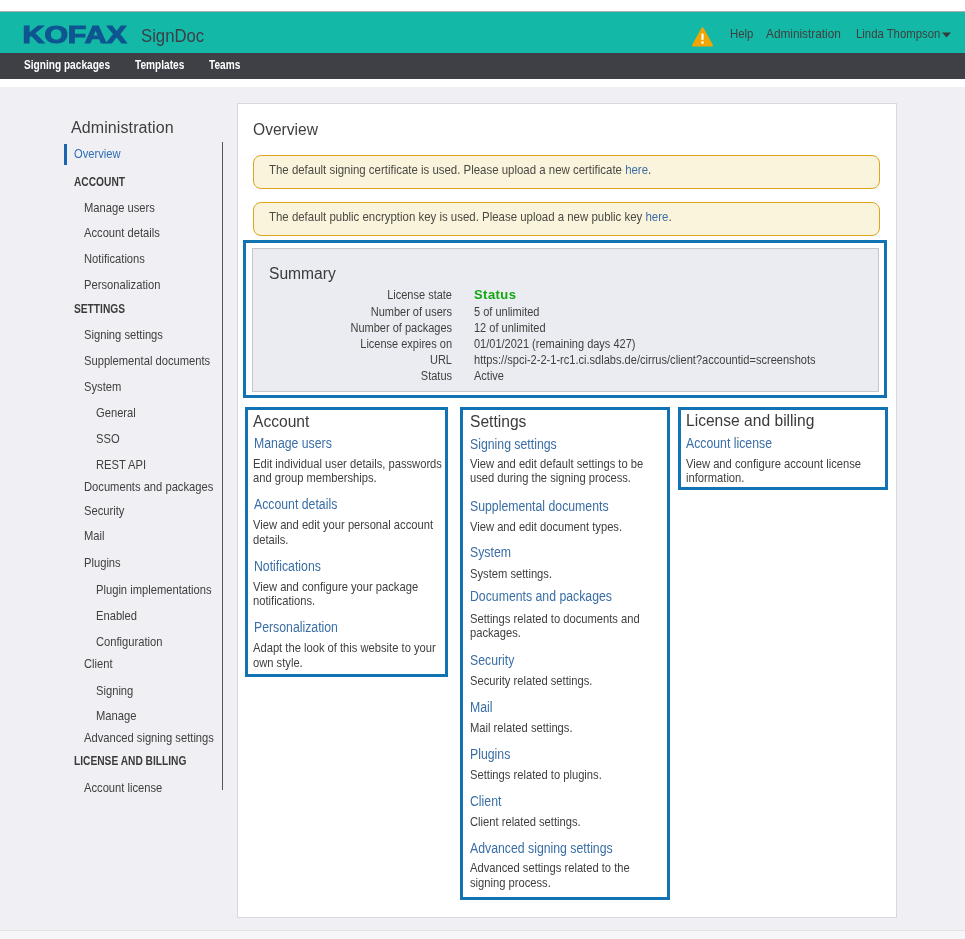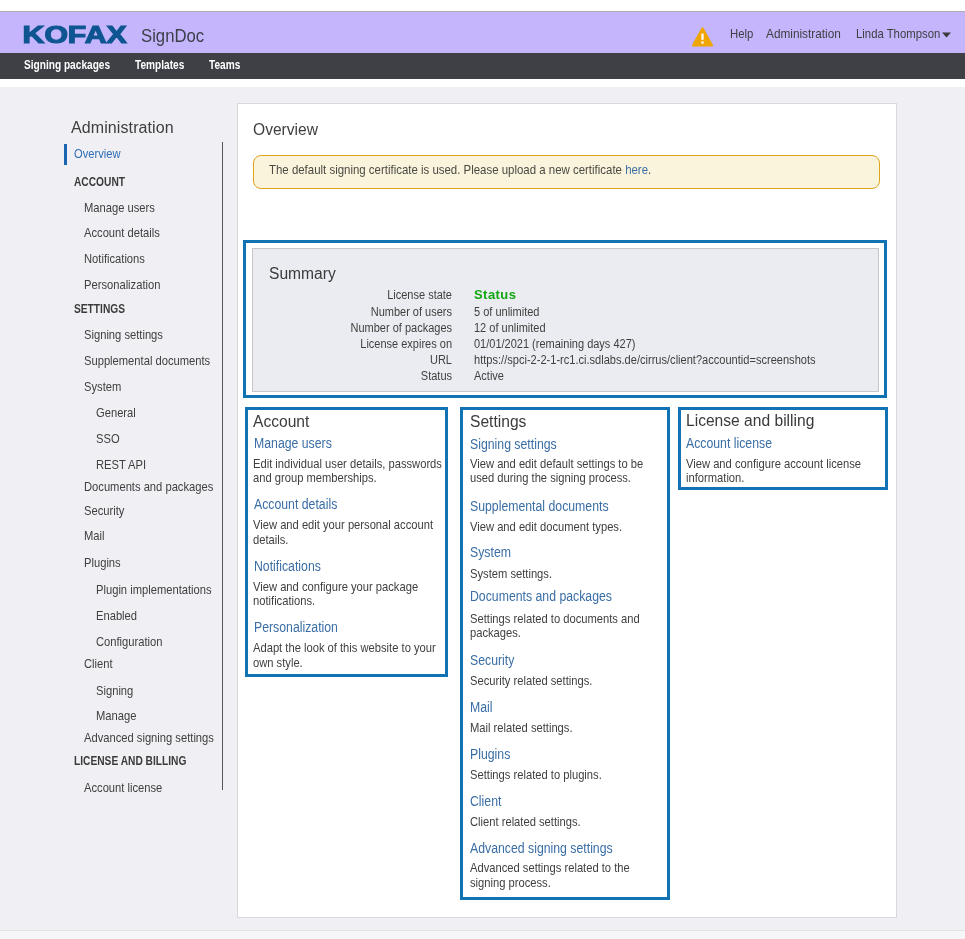--- a/index.html
+++ b/index.html
@@ -2,21 +2,21 @@
 <html><head>
 <meta charset="utf-8">
 <style>
 * { margin:0; padding:0; box-sizing:border-box; }
 html,body { width:965px; height:939px; background:#fff; font-family:"Liberation Sans",sans-serif; overflow:hidden; }
 #page { position:relative; width:965px; height:939px; }
 .abs { position:absolute; white-space:nowrap; }
 
 
 #topline { position:absolute; left:0; top:11px; width:965px; height:1px; background:#aeaeb2; }
-#hdr { position:absolute; left:0; top:12px; width:965px; height:45px; background:#c4b5fd; }
+#hdr { position:absolute; left:0; top:12px; width:965px; height:45px; background:#14b8a6; }
 #yellowbar { position:absolute; left:0; top:56.8px; width:965px; height:2.9px; background:#fec60a; }
 #navyline { position:absolute; left:0; top:60px; width:965px; height:1px; background:#272c4a; }
 #navbar { position:absolute; left:0; top:53px; width:965px; height:26px; background:#3f4046;text-decoration:underline; }
 .navitem { position:absolute; top:4.8px; color:#fff; font-size:12.5px; font-weight:700; line-height:14px; transform:scaleX(0.81); transform-origin:0 0; white-space:nowrap; }
 
 #contentbg { position:absolute; left:0; top:87px; width:965px; height:843px; background:#f0f0f4; }
 #footstrip { position:absolute; left:0; top:930px; width:965px; height:9px; background:#f6f6f8; border-top:1px solid #e2e2e6; }
 
 
 .sb { position:absolute; white-space:nowrap; font-size:13px; line-height:14.7px; color:#404040; transform:scaleX(0.86); transform-origin:0 0; }
@@ -104,20 +104,21 @@
   <div class="sb" style="left:96px; top:683.5px;">Signing</div>
   <div class="sb" style="left:96px; top:709px;">Manage</div>
   <div class="sb" style="left:84px; top:731px;">Advanced signing settings</div>
   <div class="sb cat" style="left:74px; top:754px;">LICENSE AND BILLING</div>
   <div class="sb" style="left:84px; top:780.5px;">Account license</div>
 
   <div id="panel"></div>
   <div id="ovhead">Overview</div>
 
   <div class="alert" style="top:155px;"><span class="in">The default signing certificate is used. Please upload a new certificate <a>here</a>.</span></div>
+  <div class="alert" style="top:202px;"><span class="in">The default public encryption key is used. Please upload a new public key <a>here</a>.</span></div>
 
   <div class="bluebox" style="left:243px; top:240px; width:644px; height:158px;"></div>
   <div id="sumpanel"></div>
   <div id="sumhead">Summary</div>
   <div class="sumlabel" style="top:287.3px;">License state</div>
   <div class="abs" style="left:474px; top:287px; font-size:13px; line-height:16px; color:#10a710; font-weight:700; letter-spacing:0.45px;">Status</div>
   <div class="sumlabel" style="top:303.5px;">Number of users</div>
   <div class="sumval" style="top:303.5px;">5 of unlimited</div>
   <div class="sumlabel" style="top:319.6px;">Number of packages</div>
   <div class="sumval" style="top:319.6px;">12 of unlimited</div>

